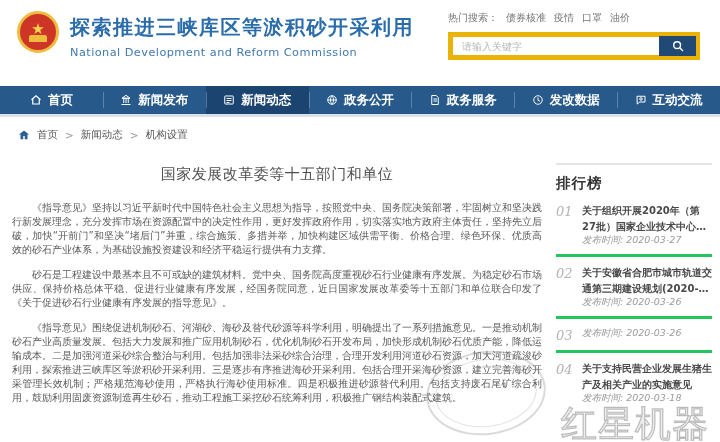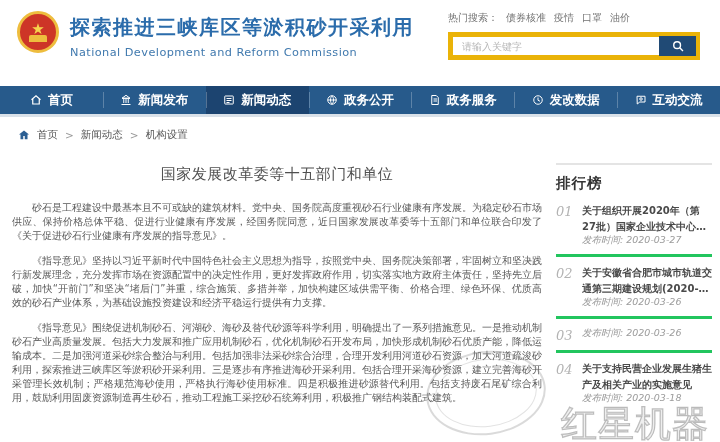--- a/index.html
+++ b/index.html
@@ -200,23 +200,23 @@
 
 </div>
 
 <div class="content">
   <div class="article">
     <div class="article-title">
       <div>国家发展改革委等十五部门和单位</div>
     </div>
     <div class="paragraphs">
 
+        <p>《指导意见》坚持以习近平新时代中国特色社会主义思想为指导，按照党中央、国务院决策部署，牢固树立和坚决践行新发展理念，充分发挥市场在资源配置中的决定性作用，更好发挥政府作用，切实落实地方政府主体责任，坚持先立后破，加快“开前门”和坚决“堵后门”并重，综合施策、多措并举，加快构建区域供需平衡、价格合理、绿色环保、优质高效的砂石产业体系，为基础设施投资建设和经济平稳运行提供有力支撑。</p>
+
         <p>砂石是工程建设中最基本且不可或缺的建筑材料。党中央、国务院高度重视砂石行业健康有序发展。为稳定砂石市场供应、保持价格总体平稳、促进行业健康有序发展，经国务院同意，近日国家发展改革委等十五部门和单位联合印发了《关于促进砂石行业健康有序发展的指导意见》。</p>
-
-        <p>《指导意见》坚持以习近平新时代中国特色社会主义思想为指导，按照党中央、国务院决策部署，牢固树立和坚决践行新发展理念，充分发挥市场在资源配置中的决定性作用，更好发挥政府作用，切实落实地方政府主体责任，坚持先立后破，加快“开前门”和坚决“堵后门”并重，综合施策、多措并举，加快构建区域供需平衡、价格合理、绿色环保、优质高效的砂石产业体系，为基础设施投资建设和经济平稳运行提供有力支撑。</p>
 
         <p>《指导意见》围绕促进机制砂石、河湖砂、海砂及替代砂源等科学利用，明确提出了一系列措施意见。一是推动机制砂石产业高质量发展。包括大力发展和推广应用机制砂石，优化机制砂石开发布局，加快形成机制砂石优质产能，降低运输成本。二是加强河道采砂综合整治与利用。包括加强非法采砂综合治理，合理开发利用河道砂石资源，加大河道疏浚砂利用，探索推进三峡库区等淤积砂开采利用。三是逐步有序推进海砂开采利用。包括合理开采海砂资源，建立完善海砂开采管理长效机制；严格规范海砂使用，严格执行海砂使用标准。四是积极推进砂源替代利用。包括支持废石尾矿综合利用，鼓励利用固废资源制造再生砂石，推动工程施工采挖砂石统筹利用，积极推广钢结构装配式建筑。</p>
 
     </div>
   </div>
 
   <div class="sidebar">
     <div class="sidebar-title">排行榜</div>
     <div class="rank-list">
 

